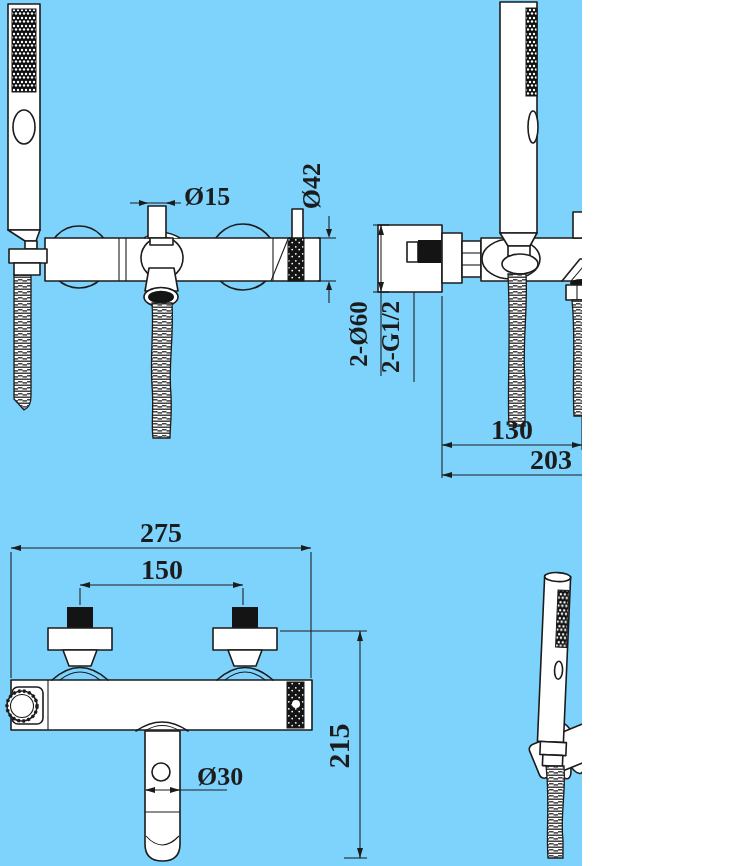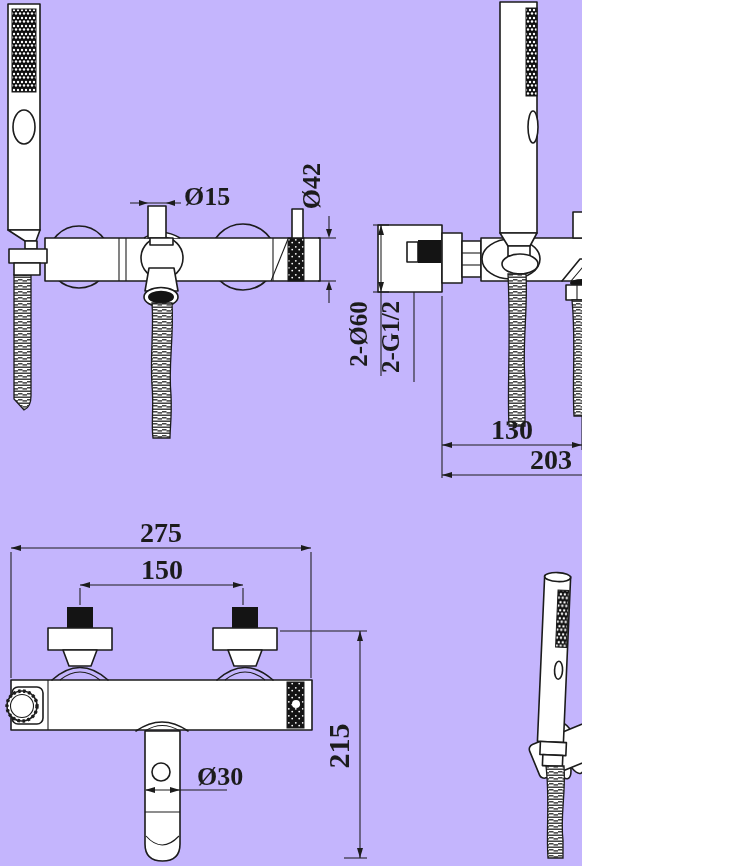--- a/index.html
+++ b/index.html
@@ -1,16 +1,16 @@
 <!DOCTYPE html>
 <html><head>
 <meta charset="utf-8">
 <style>
   html,body{margin:0;padding:0;background:#fff;}
-  .page{position:relative;width:582px;height:866px;background:#c4b5fd;overflow:hidden;
+  .page{position:relative;width:582px;height:866px;background:#7dd3fc;overflow:hidden;
         font-family:"Liberation Sans",sans-serif;}
   svg{display:block;}
   .ol{fill:#ffffff;stroke:#1c1c1c;stroke-width:1.6;stroke-linejoin:round;}
   .ln{fill:none;stroke:#1c1c1c;stroke-width:1.6;stroke-linejoin:round;stroke-linecap:round;}
   .thin{fill:none;stroke:#1c1c1c;stroke-width:1.1;}
   .dim{fill:none;stroke:#1c1c1c;stroke-width:1.05;}
   .ar{fill:#1c1c1c;stroke:none;}
   .blk{fill:#141414;stroke:none;}
   .hose{fill:url(#hosePat);stroke:#1c1c1c;stroke-width:1.3;}
   .speck{fill:url(#speckPat);stroke:#1c1c1c;stroke-width:1;}

